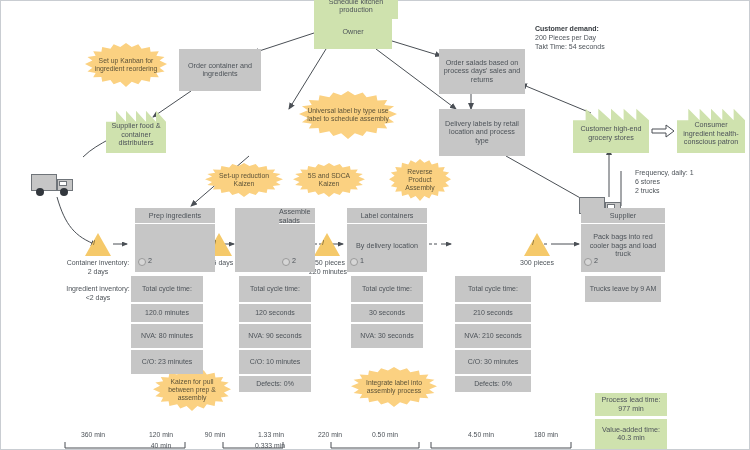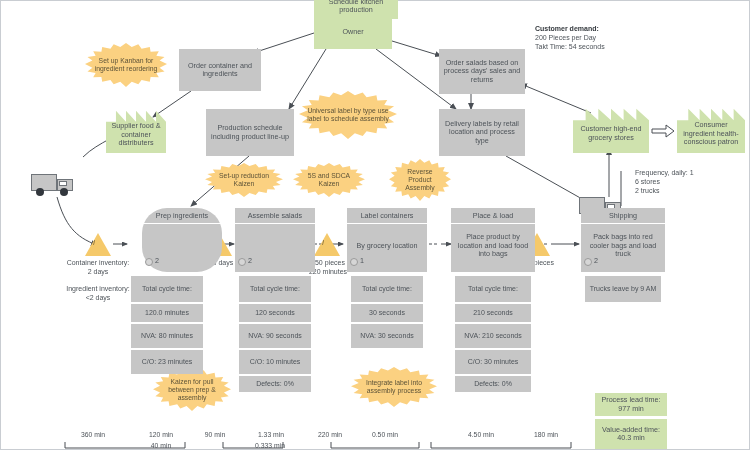--- a/index.html
+++ b/index.html
@@ -142,21 +142,20 @@
     <polyline points="430,441 430,447 570,447 570,441" fill="none" stroke="#4a4f55" stroke-width="1"></polyline>
   </svg>
 
   <div class="abs" style="left:313px;top:-8px;width:78px;height:22px;">
     <div class="greenbox" style="width:100%;height:100%;border-bottom:1px solid #fff;">Schedule kitchen production</div>
   </div>
   <div class="abs greenbox" style="left:313px;top:14px;width:78px;height:34px;">Owner</div>
 
   <div class="abs gbox" style="left:178px;top:48px;width:82px;height:42px;">Order container and ingredients</div>
 
-  <div class="abs gbox" style="left:205px;top:108px;width:88px;height:47px;">Production schedule including product line-up</div>
 
   <div class="abs gbox" style="left:438px;top:48px;width:86px;height:45px;">Order salads based on process days' sales and returns</div>
 
   <div class="abs gbox" style="left:438px;top:108px;width:86px;height:47px;">Delivery labels by retail location and process type</div>
 
   <div class="abs txt" style="left:534px;top:24px;width:140px;">
     <b>Customer demand:</b><br>
     <span>200 Pieces per Day</span><br>
     <span>Takt Time: 54 seconds</span>
   </div>
@@ -232,79 +231,73 @@
     <span>150 pieces</span><br>
     <span>220 minutes</span>
   </div>
 
   <div class="abs" style="left:523px;top:232px;">
     <div class="tri"></div>
     <div style="position:absolute;left:8px;top:6px;font-size:7px;font-style:italic;color:#6a5a33;">I</div>
   </div>
   <div class="abs txt" style="left:508px;top:258px;width:56px;text-align:center;">300 pieces</div>
 
-  <div class="abs proc" style="left:141px;top:207px;width:80px;height:64px;border-radius:25px;">
+  <div class="abs proc" style="left:134px;top:207px;width:80px;height:64px;">
     <div class="phead">Prep ingredients</div>
     <div class="pbody">
       <span></span>
       <span class="opcount">
         <i class="opcircle"></i>
         <span>2</span>
       </span>
     </div>
   </div>
   <div class="abs dcell" style="left:130px;top:275px;width:72px;height:26px;">Total cycle time:</div>
   <div class="abs dcell" style="left:130px;top:303px;width:72px;height:18px;">120.0 minutes</div>
   <div class="abs dcell" style="left:130px;top:323px;width:72px;height:24px;">NVA: 80 minutes</div>
   <div class="abs dcell" style="left:130px;top:349px;width:72px;height:24px;">C/O: 23 minutes</div>
 
-  <div class="abs proc" style="left:234px;top:207px;width:80px;height:64px;">
+  <div class="abs proc" style="left:234px;top:207px;width:80px;height:64px;padding-left:44px;">
     <div class="phead">Assemble salads</div>
     <div class="pbody">
       <span></span>
       <span class="opcount">
         <i class="opcircle"></i>
         <span>2</span>
       </span>
     </div>
   </div>
   <div class="abs dcell" style="left:238px;top:275px;width:72px;height:26px;">Total cycle time:</div>
   <div class="abs dcell" style="left:238px;top:303px;width:72px;height:18px;">120 seconds</div>
   <div class="abs dcell" style="left:238px;top:323px;width:72px;height:24px;">NVA: 90 seconds</div>
   <div class="abs dcell" style="left:238px;top:349px;width:72px;height:24px;">C/O: 10 minutes</div>
   <div class="abs dcell" style="left:238px;top:375px;width:72px;height:16px;">Defects: 0%</div>
 
   <div class="abs proc" style="left:346px;top:207px;width:80px;height:64px;">
     <div class="phead">Label containers</div>
     <div class="pbody">
-      <span>By grocery location</span>
+      <span>By delivery location</span>
       <span class="opcount">
         <i class="opcircle"></i>
         <span>1</span>
       </span>
     </div>
   </div>
   <div class="abs dcell" style="left:350px;top:275px;width:72px;height:26px;">Total cycle time:</div>
   <div class="abs dcell" style="left:350px;top:303px;width:72px;height:18px;">30 seconds</div>
   <div class="abs dcell" style="left:350px;top:323px;width:72px;height:24px;">NVA: 30 seconds</div>
 
-  <div class="abs proc" style="left:450px;top:207px;width:84px;height:64px;">
-    <div class="phead">Place &amp; load</div>
-    <div class="pbody">
-      <span>Place product by location and load food into bags</span>
-    </div>
-  </div>
   <div class="abs dcell" style="left:454px;top:275px;width:76px;height:26px;">Total cycle time:</div>
   <div class="abs dcell" style="left:454px;top:303px;width:76px;height:18px;">210 seconds</div>
   <div class="abs dcell" style="left:454px;top:323px;width:76px;height:24px;">NVA: 210 seconds</div>
   <div class="abs dcell" style="left:454px;top:349px;width:76px;height:24px;">C/O: 30 minutes</div>
   <div class="abs dcell" style="left:454px;top:375px;width:76px;height:16px;">Defects: 0%</div>
 
   <div class="abs proc" style="left:580px;top:207px;width:84px;height:64px;">
-    <div class="phead">Shipping</div>
+    <div class="phead">Supplier</div>
     <div class="pbody">
       <span>Pack bags into red cooler bags and load truck</span>
       <span class="opcount">
         <i class="opcircle"></i>
         <span>2</span>
       </span>
     </div>
   </div>
   <div class="abs dcell" style="left:584px;top:275px;width:76px;height:26px;">Trucks leave by 9 AM</div>
 

